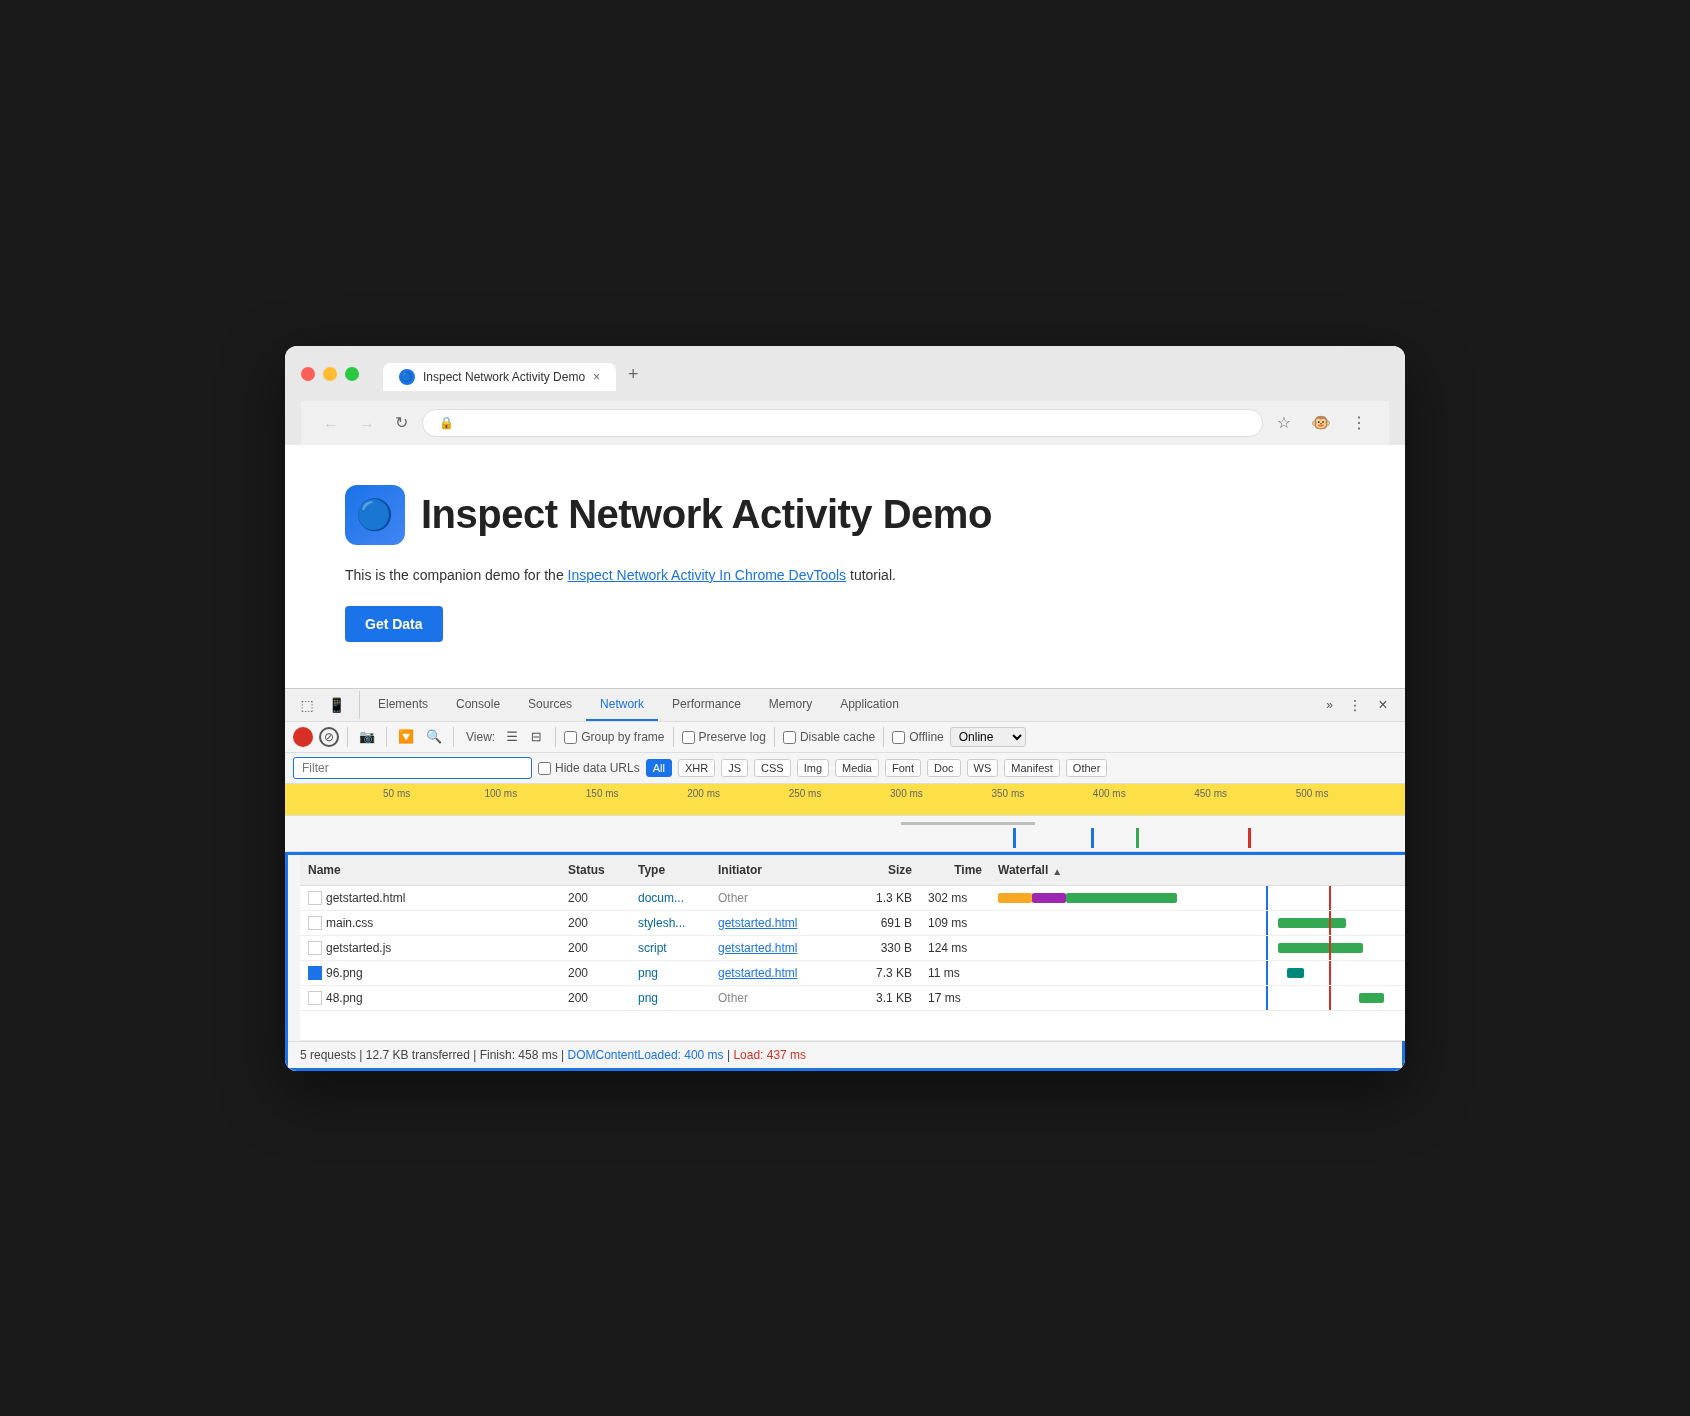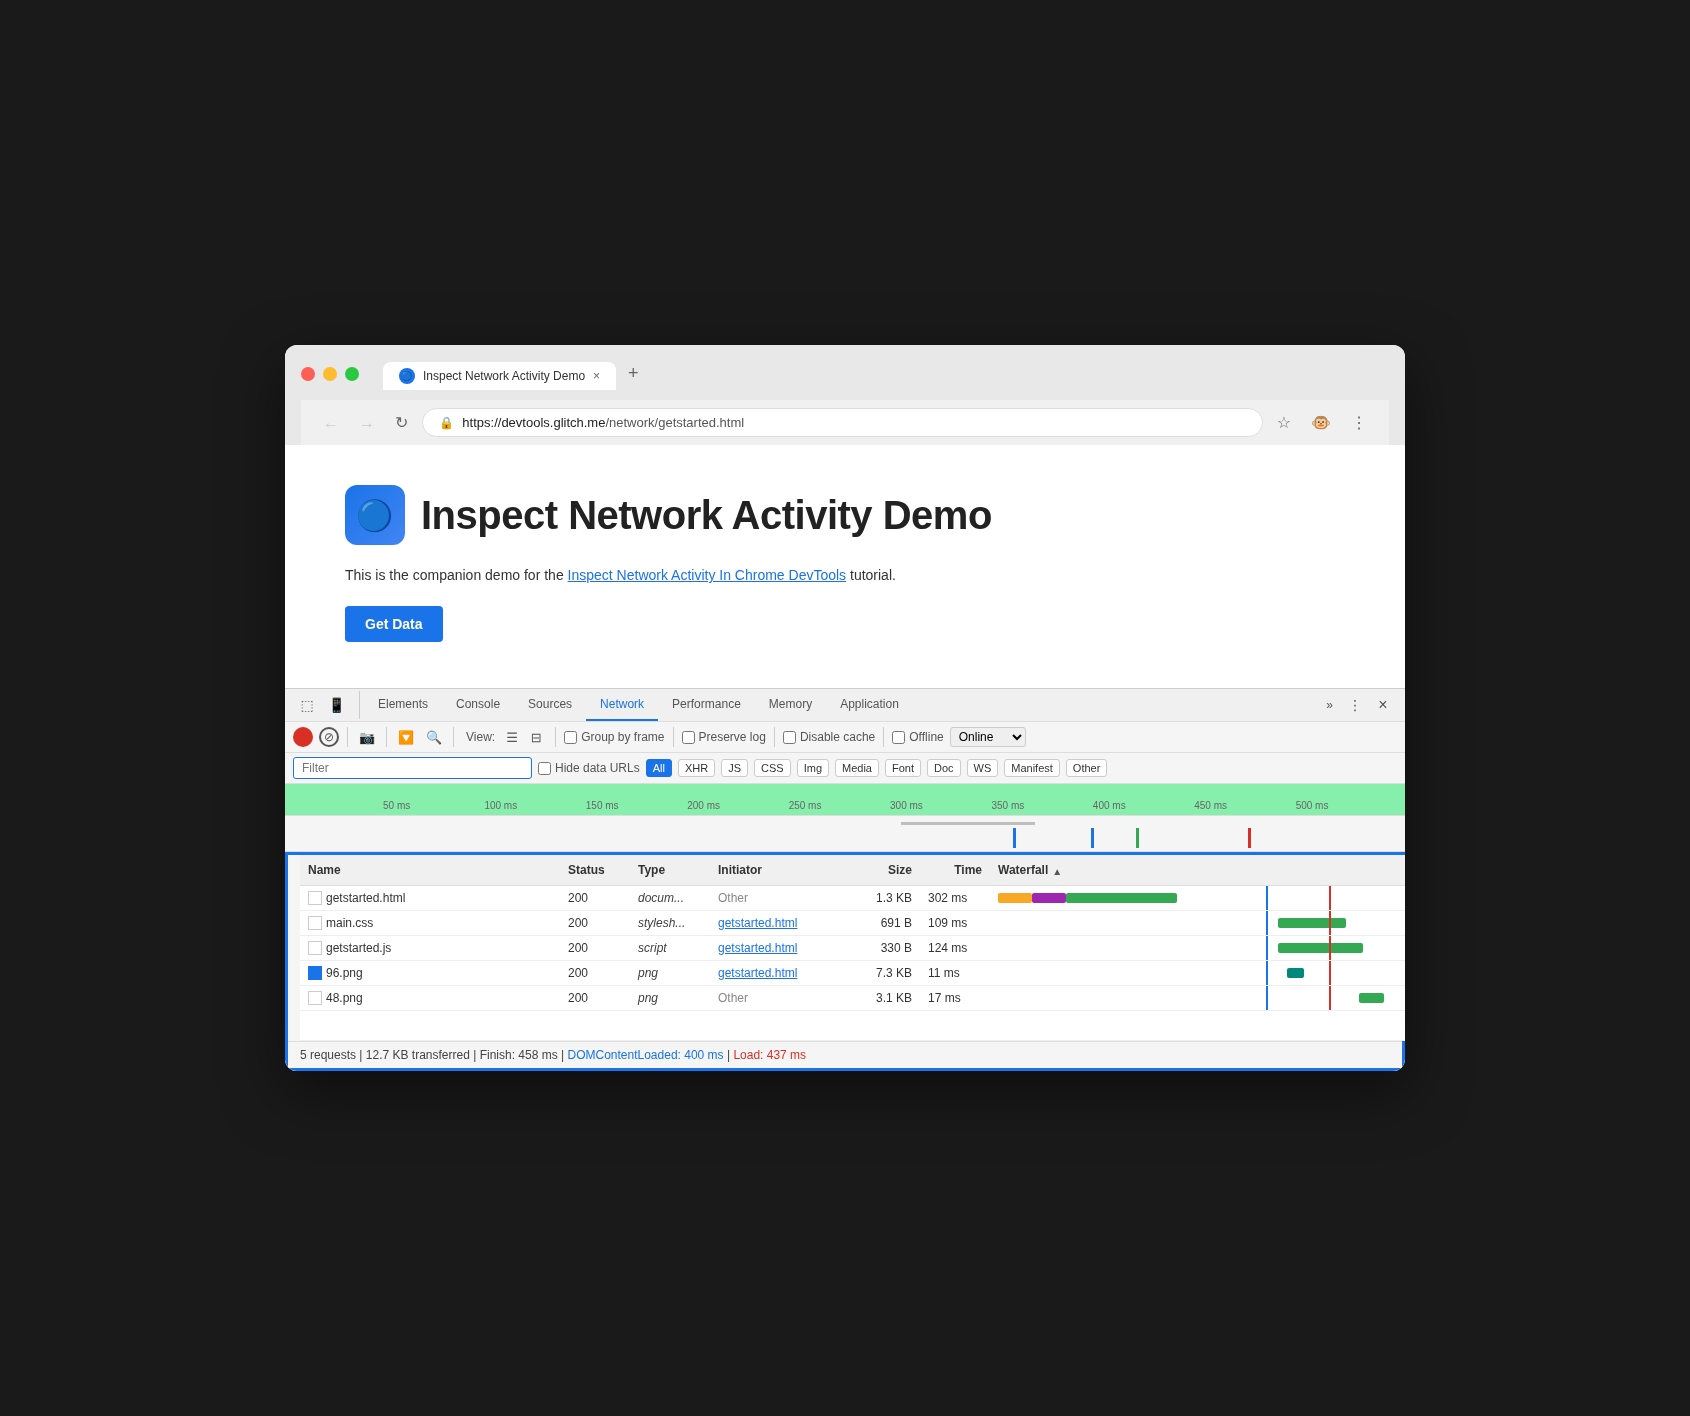--- a/index.html
+++ b/index.html
@@ -355,25 +355,25 @@
       cursor: pointer;
       color: #333;
     }
     .filter-type-btn.all {
       background: #1a73e8;
       color: white;
       border-color: #1a73e8;
     }
     
     .timeline-ruler {
-      background: #86efac;
+      background: #fde047;
       border-bottom: 1px solid #ddd;
       padding: 4px 8px;
       display: flex;
-      align-items: flex-end;
+      align-items: flex-start;
       position: relative;
       height: 32px;
     }
     .timeline-labels {
       display: flex;
       width: 100%;
       font-size: 10px;
       color: #666;
       position: relative;
     }
@@ -435,21 +435,21 @@
       align-items: center;
       overflow: hidden;
     }
     .row-name-text {
       white-space: nowrap;
       overflow: hidden;
       text-overflow: ellipsis;
       color: #333;
     }
     .row-status { width: 70px; padding: 4px 8px; color: #333; }
-    .row-type { width: 80px; padding: 4px 8px; color: #404040; font-style: italic; }
+    .row-type { width: 80px; padding: 4px 8px; color: #0369a1; }
     .row-initiator { width: 140px; padding: 4px 8px; color: #1a73e8; text-decoration: underline; cursor: pointer; white-space: nowrap; overflow: hidden; text-overflow: ellipsis; }
     .row-initiator.grey { color: #888; text-decoration: none; cursor: default; }
     .row-size { width: 70px; padding: 4px 8px; text-align: right; color: #333; }
     .row-time { width: 70px; padding: 4px 8px; text-align: left; color: #333; }
     .row-waterfall { flex: 1; padding: 4px 8px; position: relative; height: 24px; }
     .waterfall-bar {
       position: absolute;
       top: 50%;
       transform: translateY(-50%);
       height: 10px;
@@ -513,23 +513,20 @@
         <div class="tab-new">+</div>
       </div>
     </div>
 
     <div class="address-bar-row">
       <button class="nav-btn disabled">←</button>
       <button class="nav-btn disabled">→</button>
       <button class="nav-btn">↻</button>
       <div class="address-box">
         <span class="lock-icon">🔒</span>
-        <span class="address-text">
-          <span style="color:#222;">https://devtools.glitch.me</span><span style="color:#555;">/network/getstarted.html</span>
-        </span>
       </div>
       <button class="star-btn">☆</button>
       <button class="profile-btn">🐵</button>
       <button class="menu-btn">⋮</button>
     </div>
   </div>
 
   <div class="page-content">
     <div class="page-heading">
       <div class="page-logo">🔵</div>

